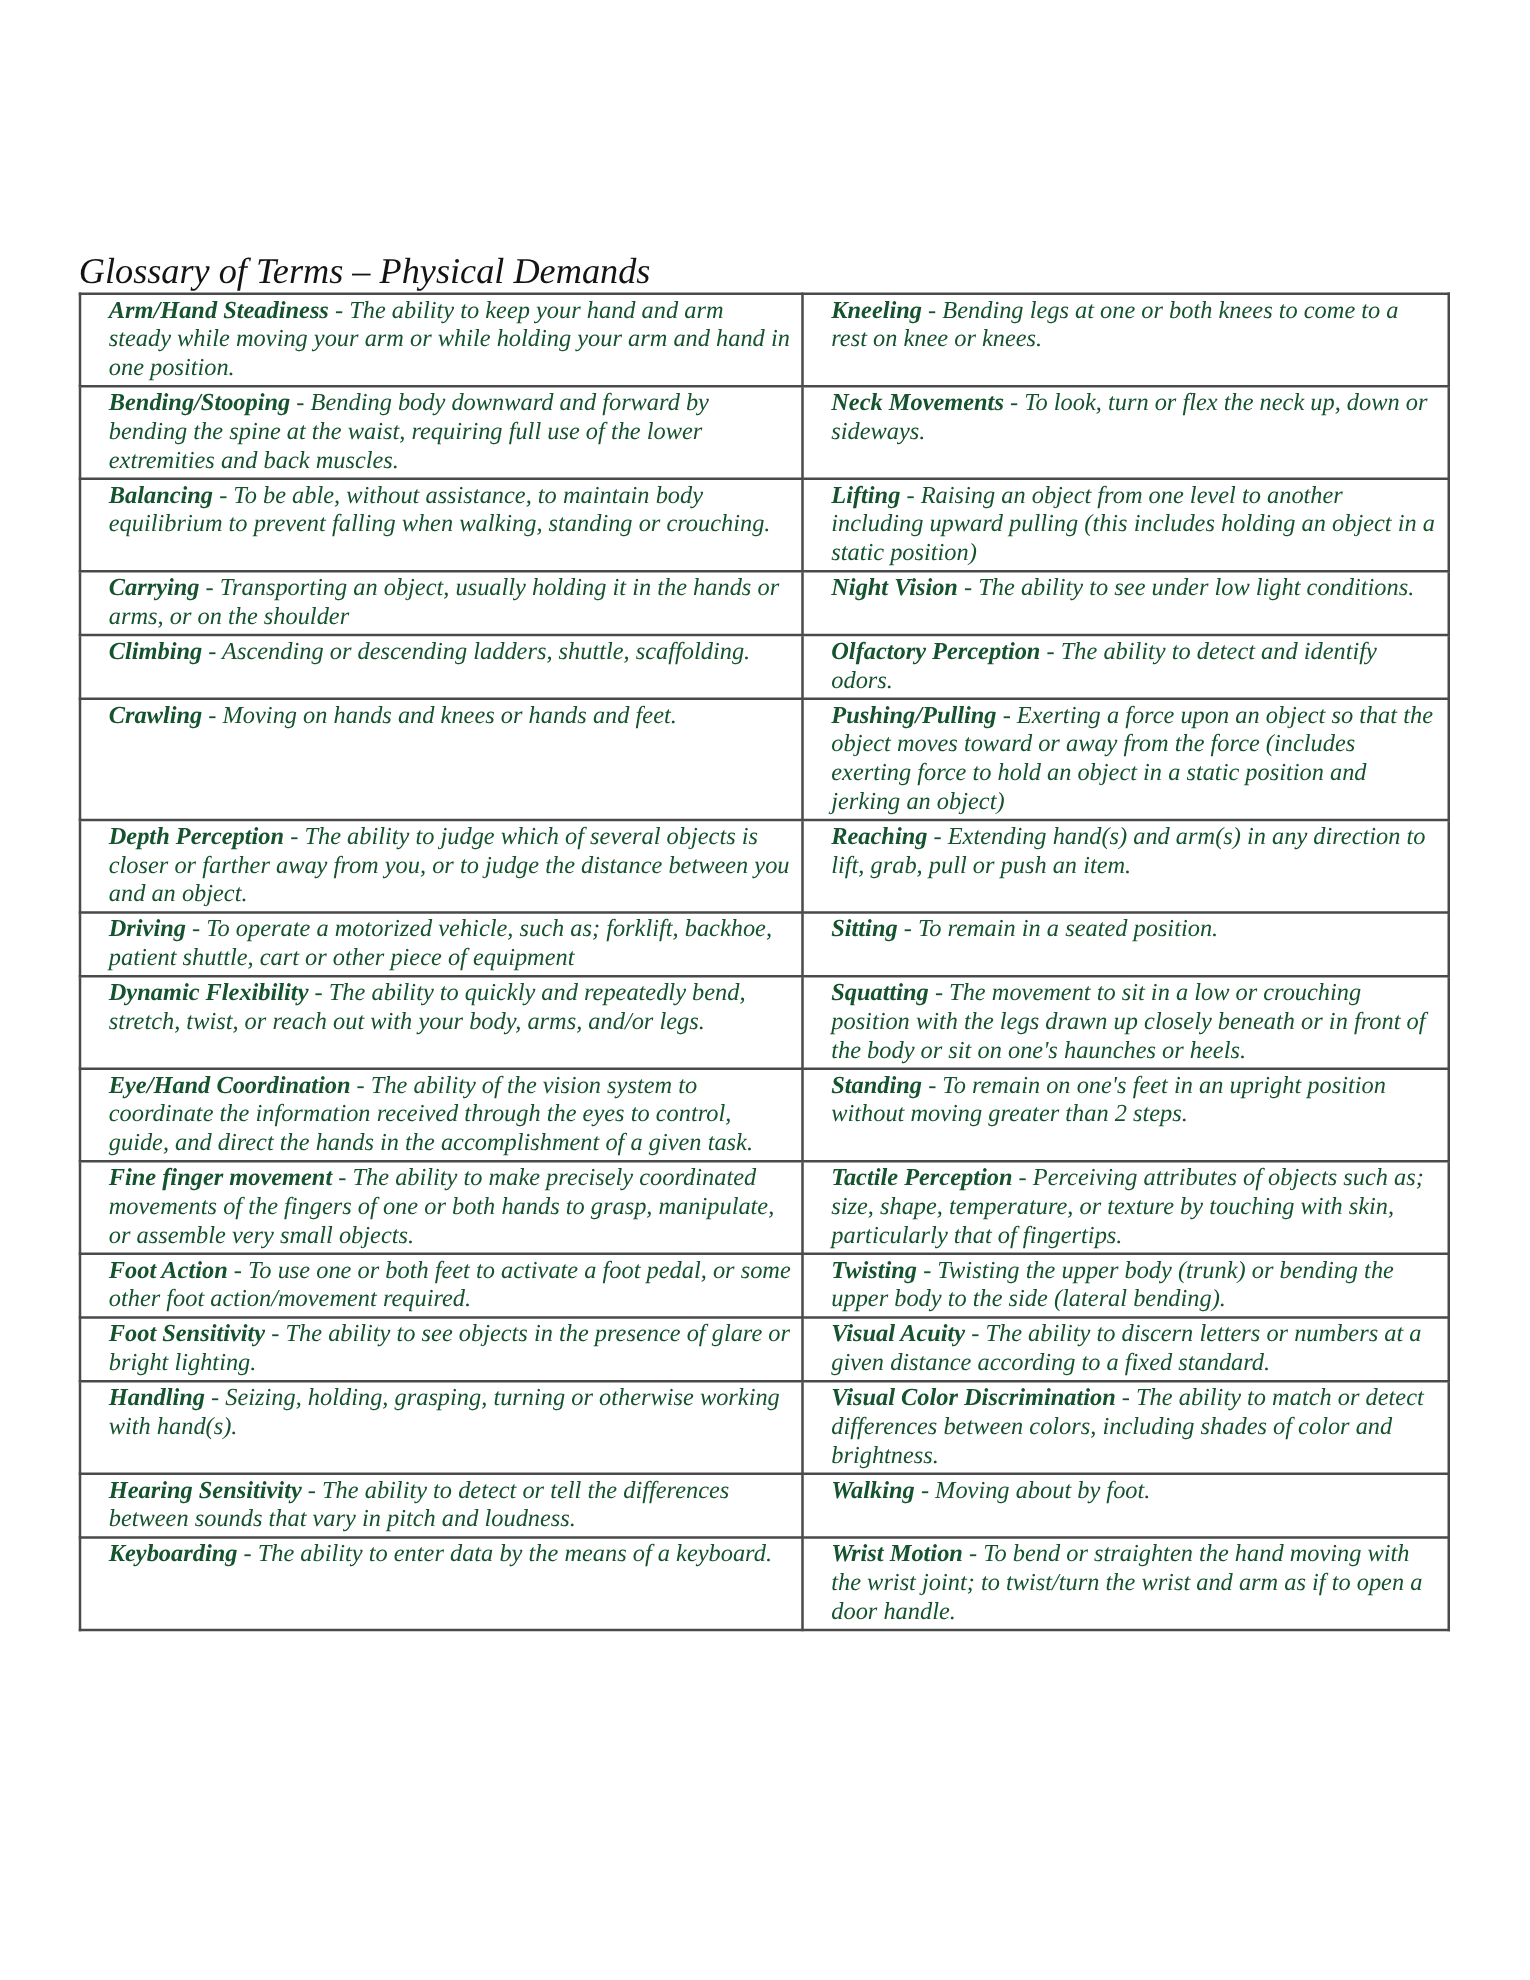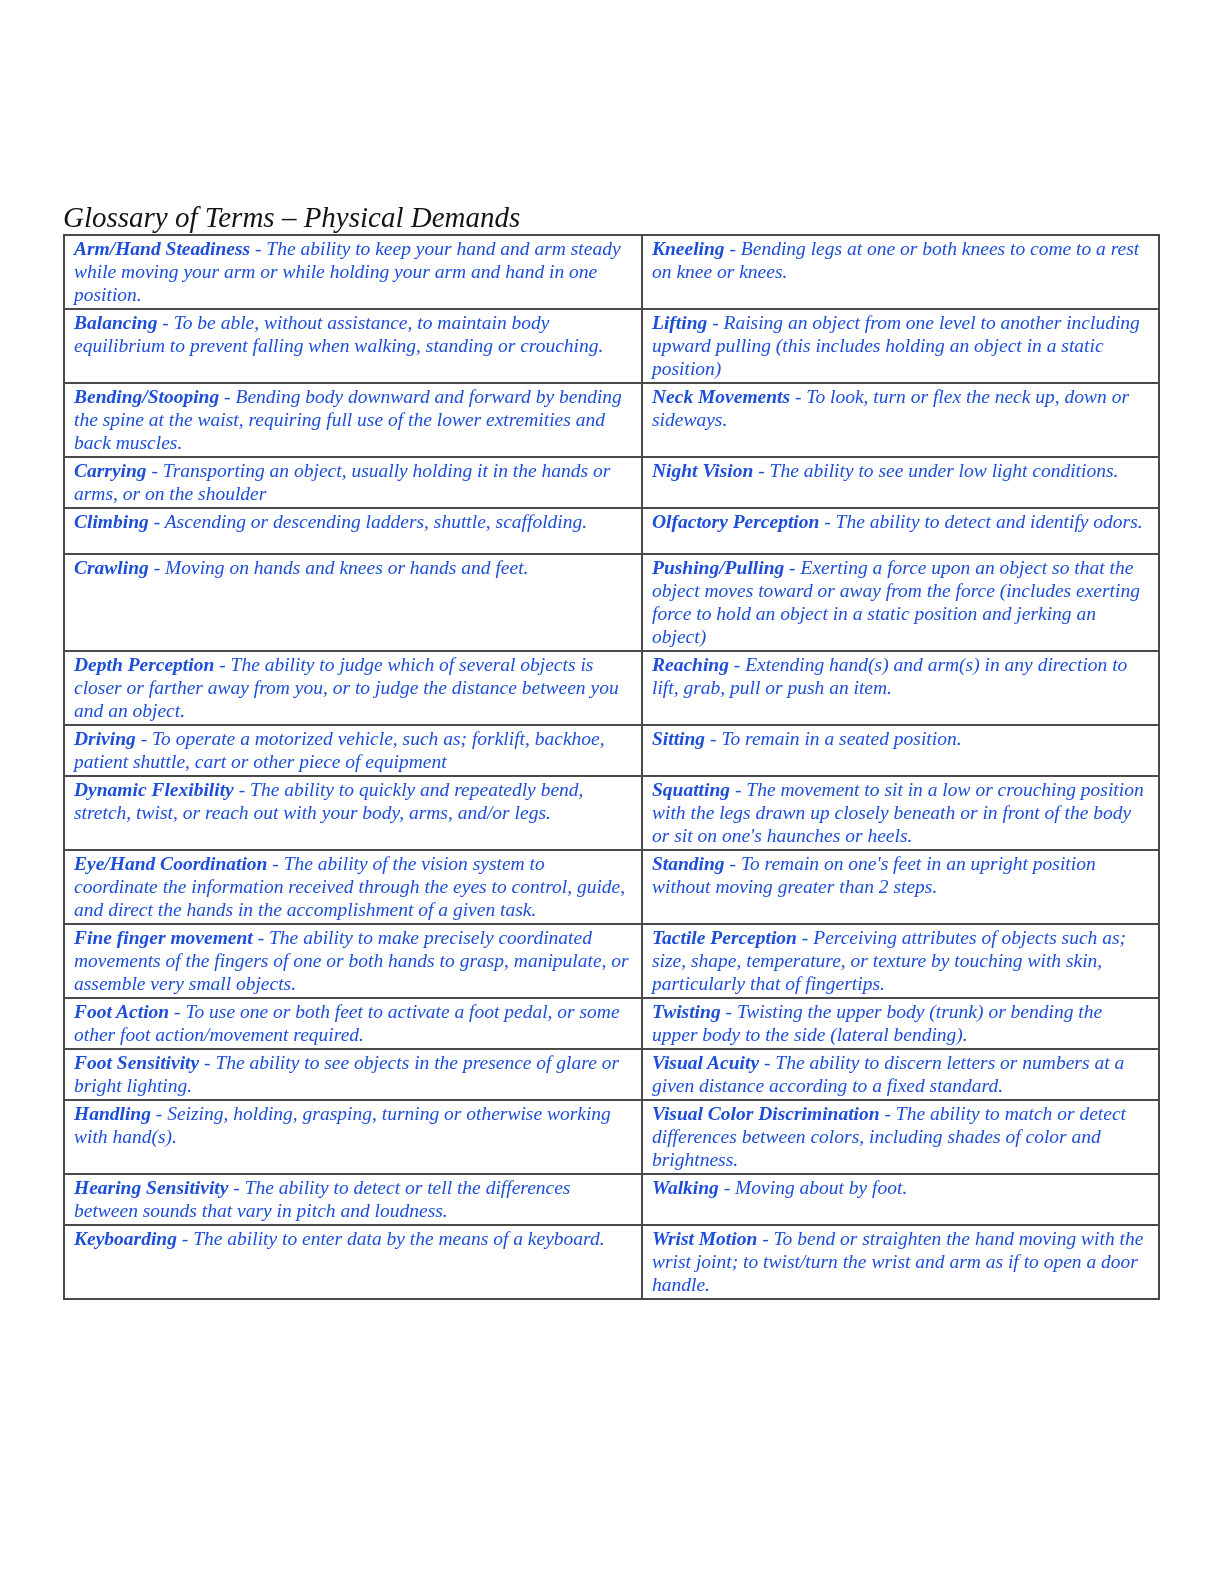--- a/index.html
+++ b/index.html
@@ -33,24 +33,24 @@
   table.glossary {
     border-collapse: collapse;
     table-layout: fixed;
     width: 1095px;
   }
   col.col-left  { width: 578px; }
   col.col-right { width: 517px; }
   td.cell {
     border: 2px solid #4a4a4a;
     vertical-align: top;
-    padding: 1px 8px 2px 9px;
+    padding: 1px 8px 2px 22px;
     font-size: 19.5px;
     line-height: 23px;
-    color: #1d4ed8;
+    color: #14532d;
   }
   .term {
     font-weight: 700;
   }
 </style>
 </head>
 <body>
 
 <div class="sheet">
   <h1 class="doc-title">Glossary of Terms – Physical Demands</h1>
@@ -67,43 +67,43 @@
       <span class="sep">-</span>
       <span class="def">The ability to keep your hand and arm steady while moving your arm or while holding your arm and hand in one position.</span>
     </td>
     <td class="cell">
       <span class="term">Kneeling</span>
       <span class="sep">-</span>
       <span class="def">Bending legs at one or both knees to come to a rest on knee or knees.</span>
     </td>
   </tr>
 
+  <tr style="height: 70px;">
+    <td class="cell">
+      <span class="term">Bending/Stooping</span>
+      <span class="sep">-</span>
+      <span class="def">Bending body downward and forward by bending the spine at the waist, requiring full use of the lower extremities and back muscles.</span>
+    </td>
+    <td class="cell">
+      <span class="term">Neck Movements</span>
+      <span class="sep">-</span>
+      <span class="def">To look, turn or flex the neck up, down or sideways.</span>
+    </td>
+  </tr>
+
   <tr style="height: 68px;">
     <td class="cell">
       <span class="term">Balancing</span>
       <span class="sep">-</span>
       <span class="def">To be able, without assistance, to maintain body equilibrium to prevent falling when walking, standing or crouching.</span>
     </td>
     <td class="cell">
       <span class="term">Lifting</span>
       <span class="sep">-</span>
       <span class="def">Raising an object from one level to another including upward pulling (this includes holding an object in a static position)</span>
-    </td>
-  </tr>
-
-  <tr style="height: 70px;">
-    <td class="cell">
-      <span class="term">Bending/Stooping</span>
-      <span class="sep">-</span>
-      <span class="def">Bending body downward and forward by bending the spine at the waist, requiring full use of the lower extremities and back muscles.</span>
-    </td>
-    <td class="cell">
-      <span class="term">Neck Movements</span>
-      <span class="sep">-</span>
-      <span class="def">To look, turn or flex the neck up, down or sideways.</span>
     </td>
   </tr>
 
   <tr style="height: 47px;">
     <td class="cell">
       <span class="term">Carrying</span>
       <span class="sep">-</span>
       <span class="def">Transporting an object, usually holding it in the hands or arms, or on the shoulder</span>
     </td>
     <td class="cell">

